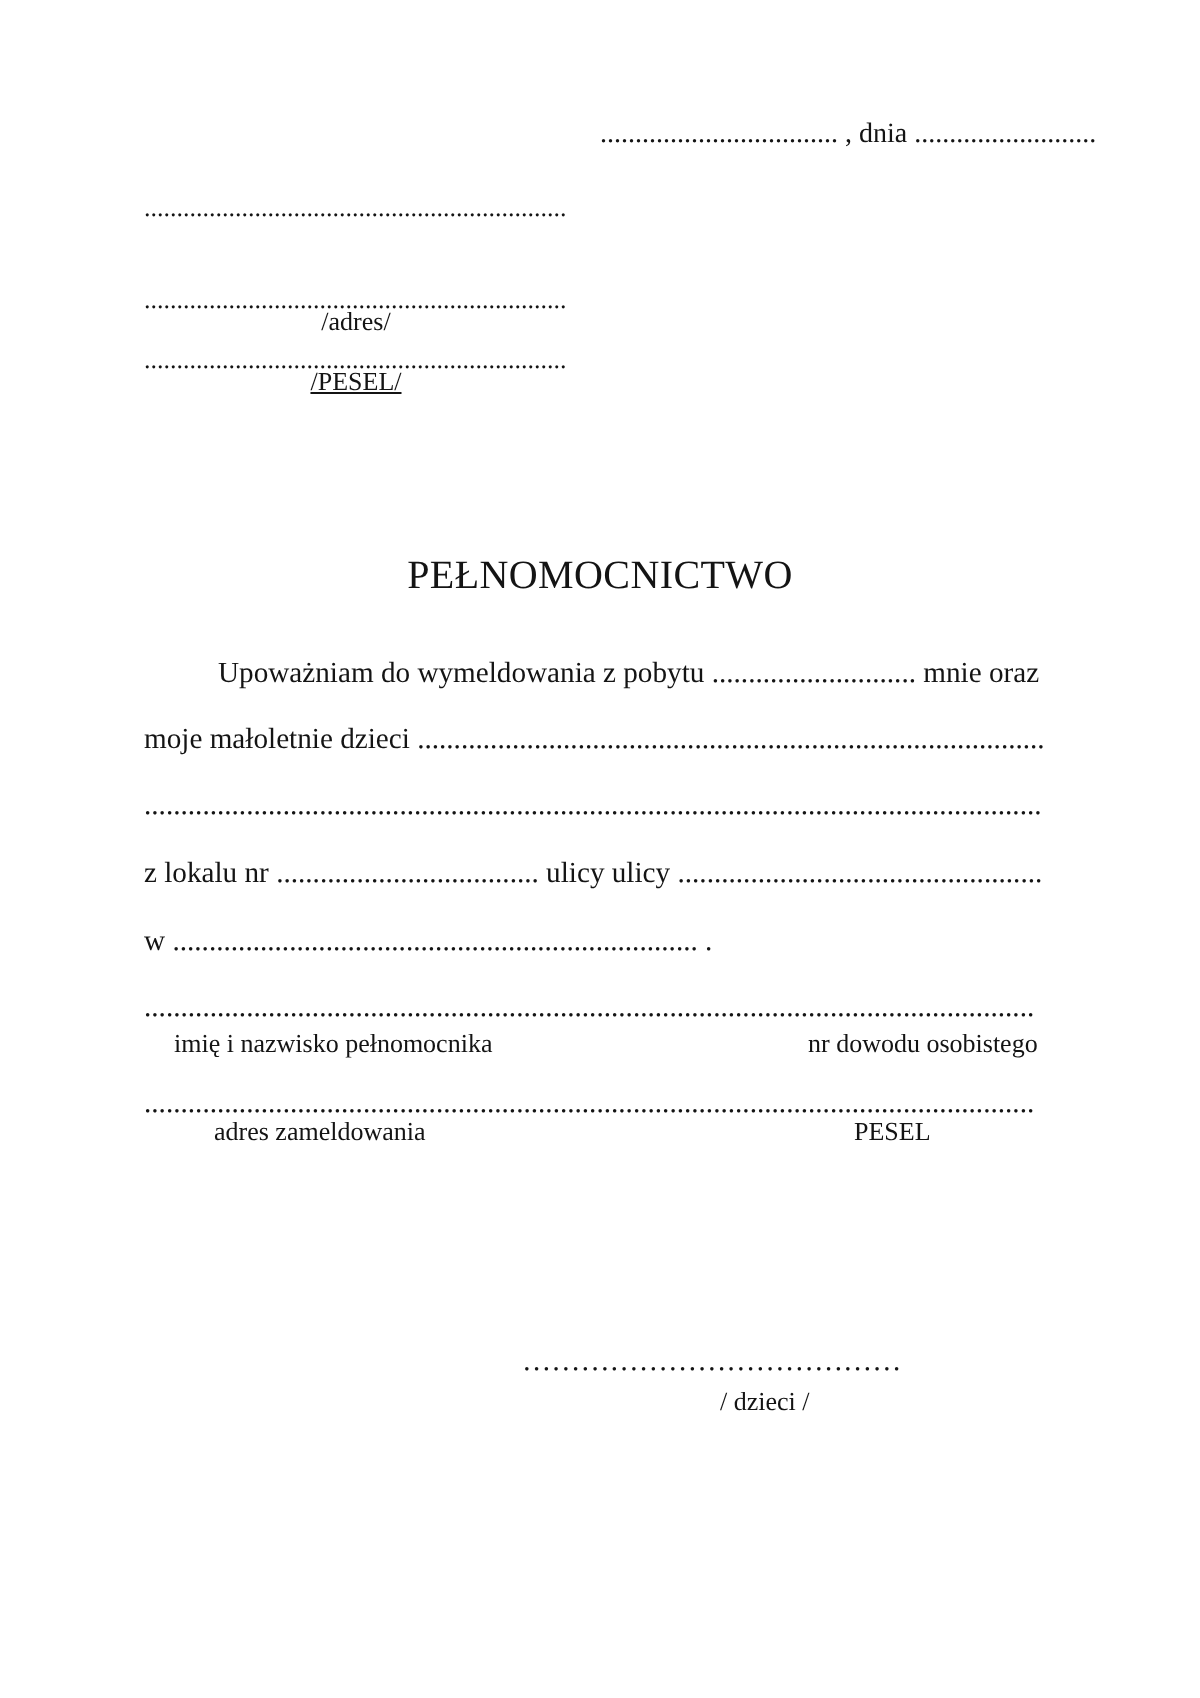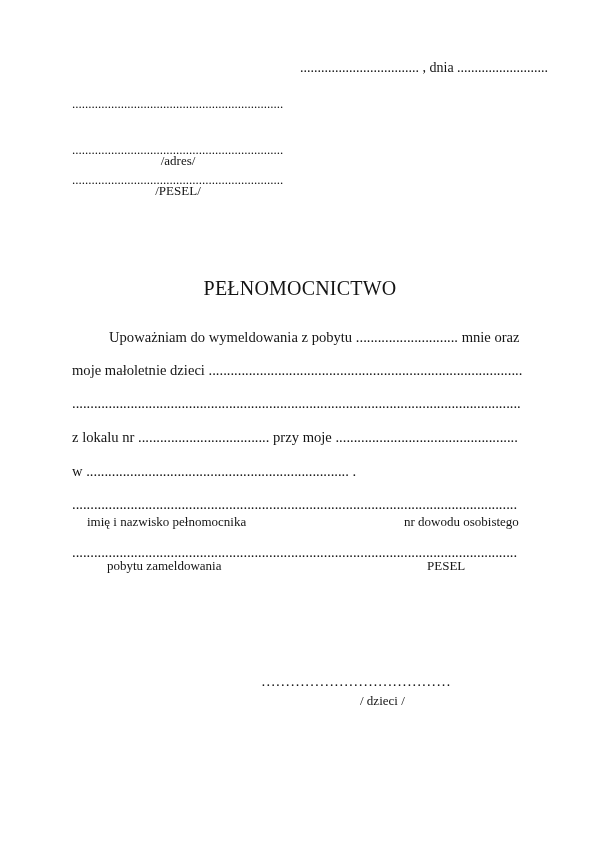--- a/index.html
+++ b/index.html
@@ -26,38 +26,38 @@
 <div class="page">
 
   <div class="abs f-date" style="left:300px;top:61px;"><span>..................................</span><span> , dnia </span><span>..........................</span></div>
 
   <div class="abs f-label" style="left:72px;top:97px;">.................................................................</div>
 
   <div class="abs f-label" style="left:72px;top:143px;">.................................................................</div>
   <div class="abs f-label sender-label" style="left:72px;top:154px;">/adres/</div>
 
   <div class="abs f-label" style="left:72px;top:173px;">.................................................................</div>
-  <div class="abs f-label sender-label" style="left:72px;top:184px;">/PESEL/</div>
+  <div class="abs f-label sender-label" style="left:72px;top:184px;text-decoration:underline;">/PESEL/</div>
 
   <div class="abs f-title title" style="top:278px;">PEŁNOMOCNICTWO</div>
 
   <div class="abs f-body indent1" style="left:72px;top:330px;"><span>Upoważniam do wymeldowania z pobytu </span><span>............................</span><span> mnie oraz</span></div>
 
   <div class="abs f-body" style="left:72px;top:363px;"><span>moje małoletnie dzieci </span><span>......................................................................................</span></div>
 
   <div class="abs f-body" style="left:72px;top:396px;">...........................................................................................................................</div>
 
-  <div class="abs f-body" style="left:72px;top:430px;"><span>z lokalu nr </span><span>....................................</span><span> przy moje </span><span>..................................................</span></div>
+  <div class="abs f-body" style="left:72px;top:430px;"><span>z lokalu nr </span><span>....................................</span><span> ulicy ulicy </span><span>..................................................</span></div>
 
   <div class="abs f-body" style="left:72px;top:464px;"><span>w </span><span>........................................................................</span><span> .</span></div>
 
   <div class="abs f-body" style="left:72px;top:497px;">..........................................................................................................................</div>
   <div class="abs f-label" style="left:87px;top:515px;">imię i nazwisko pełnomocnika</div>
   <div class="abs f-label" style="left:404px;top:515px;">nr dowodu osobistego</div>
 
   <div class="abs f-body" style="left:72px;top:545px;">..........................................................................................................................</div>
-  <div class="abs f-label" style="left:107px;top:559px;">pobytu zameldowania</div>
+  <div class="abs f-label" style="left:107px;top:559px;">adres zameldowania</div>
   <div class="abs f-label" style="left:427px;top:559px;">PESEL</div>
 
   <div class="abs f-body" style="left:261px;top:674px;">…………………………………</div>
   <div class="abs f-label" style="left:360px;top:694px;">/ dzieci /</div>
 
 </div>
 
 </body></html>

